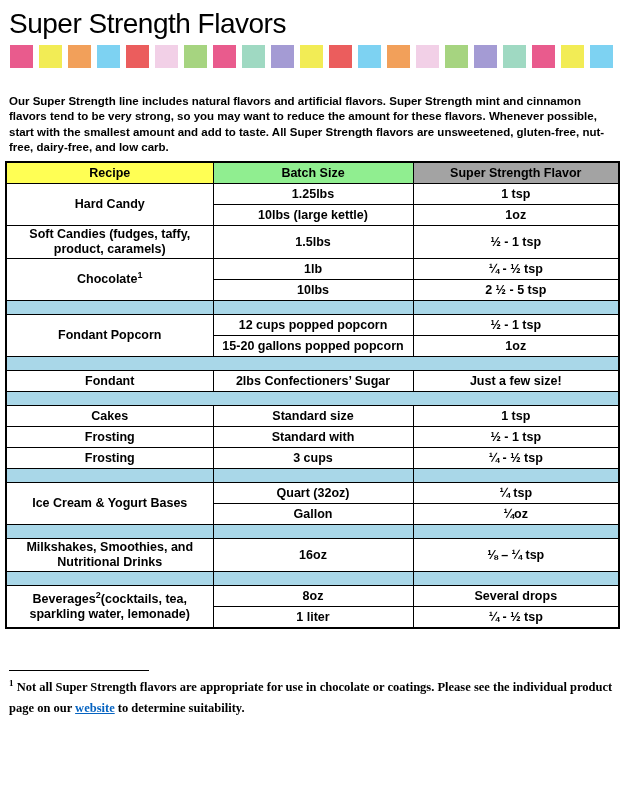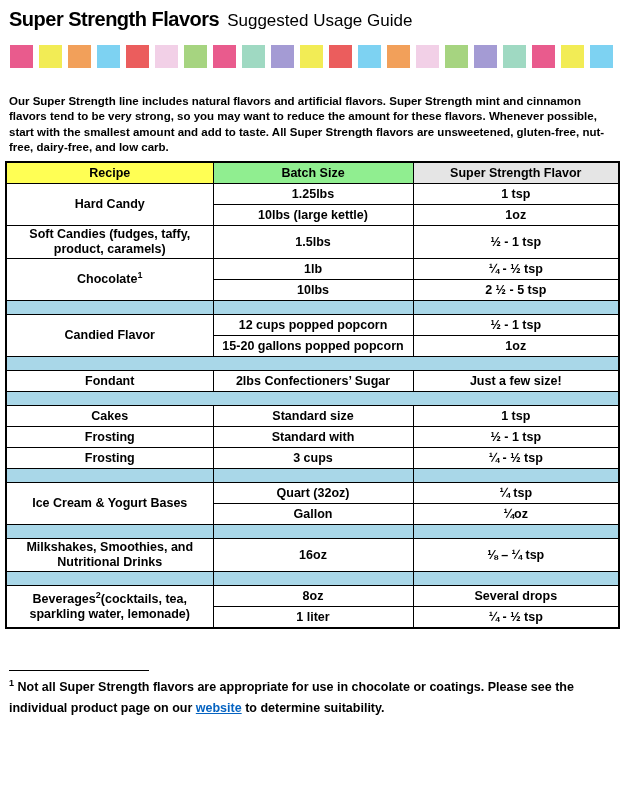--- a/index.html
+++ b/index.html
@@ -10,21 +10,21 @@
     background: #fff;
     font-family: "Liberation Sans", "DejaVu Sans", sans-serif;
     color: #000;
     overflow: hidden;
   }
   .title-row {
     position: absolute; top: 8px; left: 9px;
     display: flex; align-items: baseline; gap: 8px;
     white-space: nowrap;
   }
-  .title-main { font-size: 20px; font-weight: 700; letter-spacing: -0.5px; }
+  .title-main { font-size: 28px; font-weight: 400; letter-spacing: -0.5px; }
   .title-sub  { font-size: 17px; font-weight: 400; }
   .palette-strip {
     position: absolute; top: 45px; left: 10px;
     display: flex; gap: 6px;
   }
   .swatch { width: 23px; height: 23px; }
   .intro {
     position: absolute; top: 82px; left: 9px; width: 608px;
     font-size: 11.5px; font-weight: bold; line-height: 15.5px;
     text-align: left;
@@ -47,31 +47,30 @@
   tr.row td { height: 18px; }
   tr.spacer td { height: 13px; padding: 0; }
   sup { font-size: 9px; line-height: 0; }
   .footnotes {
     position: absolute; top: 670px; left: 9px; width: 606px;
     font-size: 12.5px; font-weight: bold; line-height: 21px;
   }
   .footnote-rule {
     width: 140px; border-top: 1.5px solid #000; margin-bottom: 6px;
   }
-  .footnote { margin: 0 0 16px 0; }
+  .footnote { margin: 0 0 16px 0; font-family: Liberation Serif, serif; }
   .weblink { text-decoration: underline; cursor: pointer; }
 </style>
 </head>
 <body>
 
 <div class="page">
 
   <div class="title-row">
     <span class="title-main">Super Strength Flavors</span>
-    <span class="title-sub">Suggested Usage Guide</span>
   </div>
 
   <div class="palette-strip">
       <div class="swatch" style="background: rgb(233, 91, 141);"></div>
       <div class="swatch" style="background: rgb(242, 236, 85);"></div>
       <div class="swatch" style="background: rgb(242, 160, 90);"></div>
       <div class="swatch" style="background: rgb(125, 210, 242);"></div>
       <div class="swatch" style="background: rgb(235, 93, 93);"></div>
       <div class="swatch" style="background: rgb(242, 208, 231);"></div>
       <div class="swatch" style="background: rgb(166, 212, 128);"></div>
@@ -96,21 +95,21 @@
   <table class="usage">
     <colgroup>
       <col style="width:207px">
       <col style="width:200px">
       <col style="width:206px">
     </colgroup>
     <thead>
         <tr class="header-row">
           <td style="background: rgb(255, 255, 84);">Recipe</td>
           <td style="background: rgb(144, 238, 144);">Batch Size</td>
-          <td style="background: #e5e5e5;">Super Strength Flavor</td>
+          <td style="background: #a3a3a3;">Super Strength Flavor</td>
         </tr>
       </thead>
     <tbody>
         <tr class="row">
           <td rowspan="2">Hard Candy</td>
           <td>1.25lbs</td>
           <td>1 tsp</td>
         </tr>
         <tr class="row">
           <td>10lbs (large kettle)</td>
@@ -129,21 +128,21 @@
         <tr class="row">
           <td>10lbs</td>
           <td>2 ½ - 5 tsp</td>
         </tr>
         <tr class="spacer">
           <td style="background: rgb(169, 215, 232);"></td>
           <td style="background: rgb(169, 215, 232);"></td>
           <td style="background: rgb(169, 215, 232);"></td>
         </tr>
         <tr class="row">
-          <td rowspan="2">Candied Flavor</td>
+          <td rowspan="2">Fondant Popcorn</td>
           <td>12 cups popped popcorn</td>
           <td>½ - 1 tsp</td>
         </tr>
         <tr class="row">
           <td>15-20 gallons popped popcorn</td>
           <td>1oz</td>
         </tr>
         <tr class="spacer">
           <td colspan="3" style="background: rgb(169, 215, 232);"></td>
         </tr>

